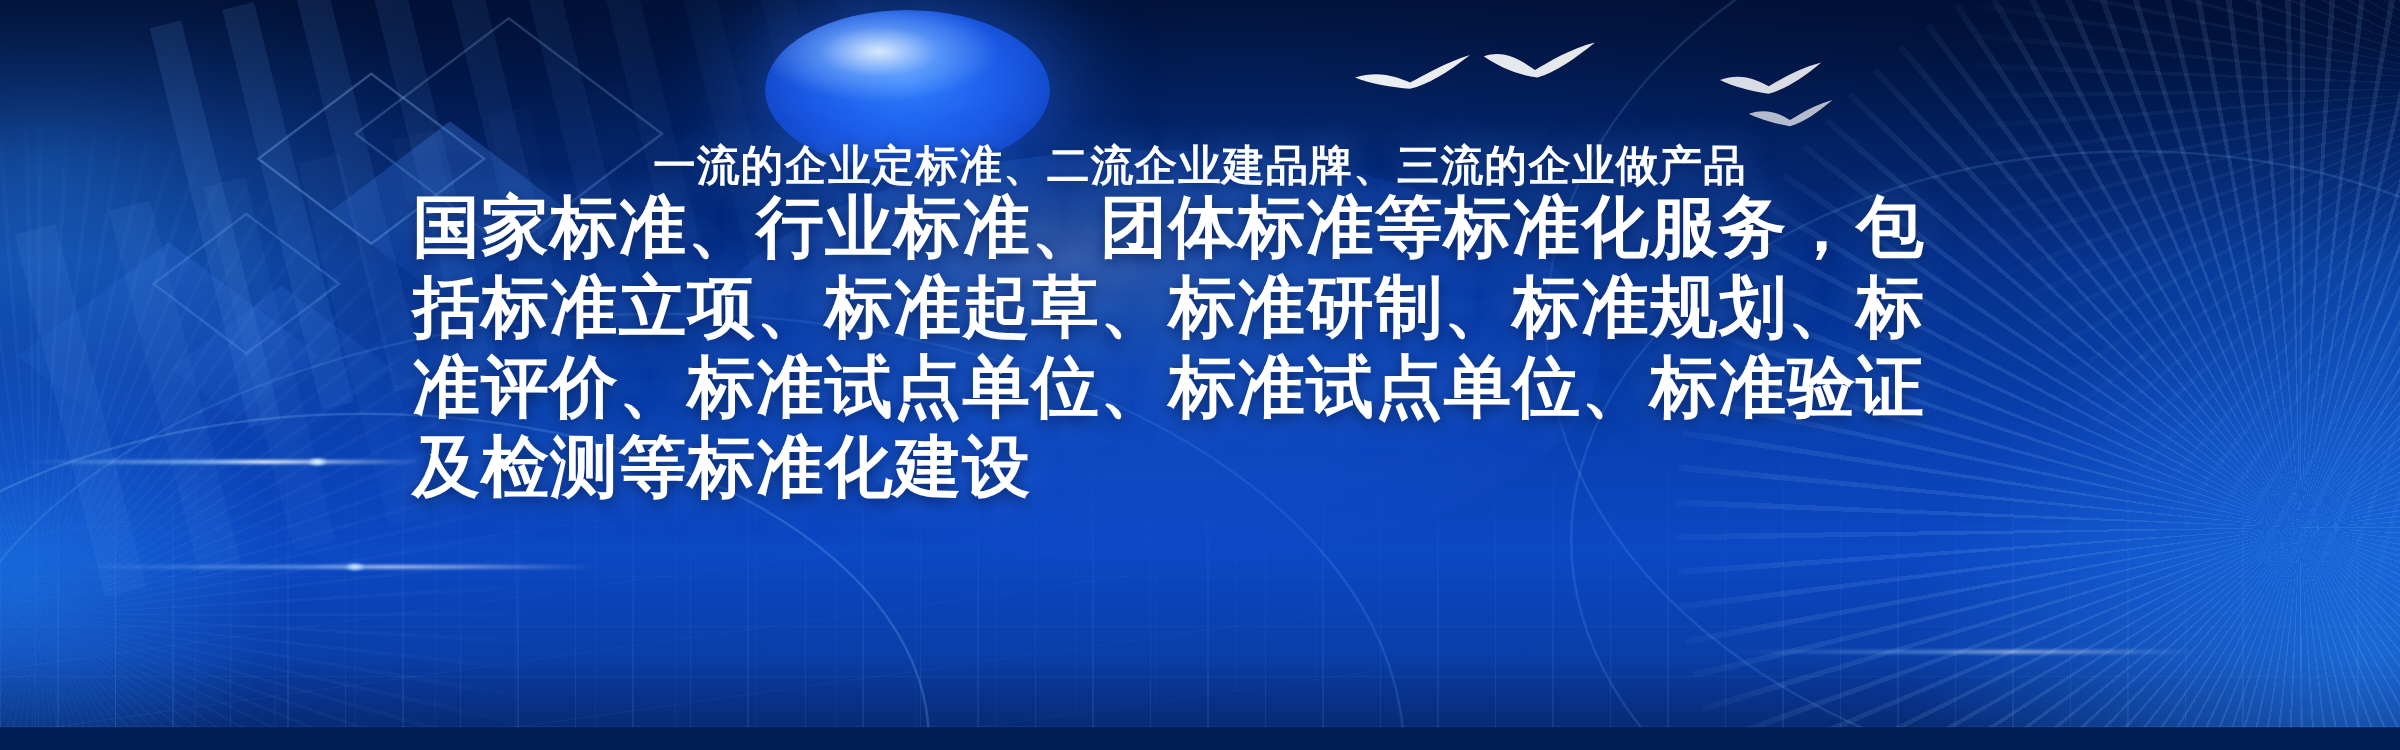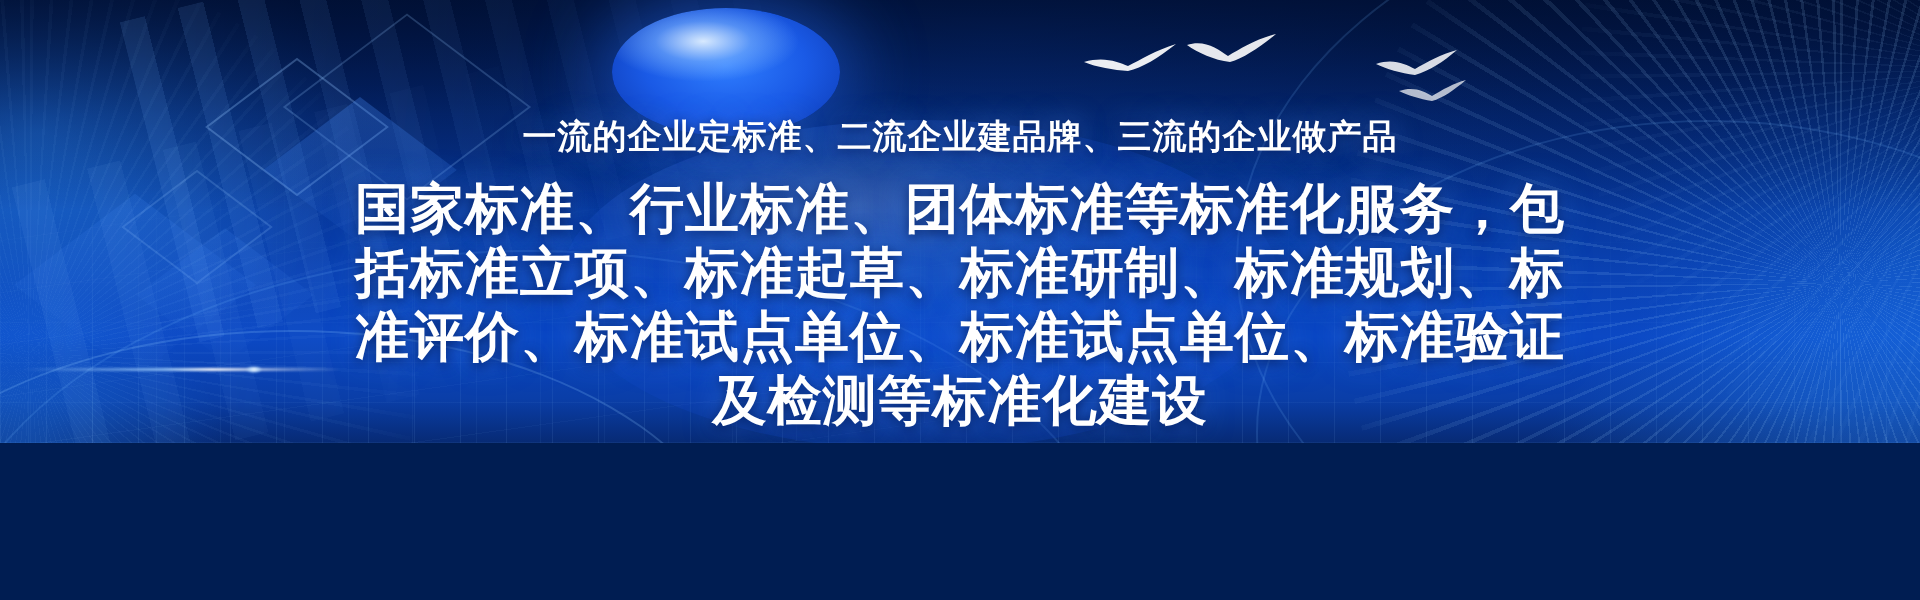--- a/index.html
+++ b/index.html
@@ -3,23 +3,23 @@
 <meta charset="utf-8">
 <style>
   html, body {
     margin: 0;
     padding: 0;
     background: #001d52;
   }
   #banner {
     position: relative;
     width: 1920px;
-    height: 443px;
+    height: 582px;
     overflow: hidden;
-    font-family: Liberation Sans, sans-serif;
+    font-family: Liberation Mono, monospace;
     background:
       radial-gradient(ellipse 900px 520px at 52% 8%, rgba(10,60,160,0.55) 0%, rgba(2,30,96,0.0) 62%),
       linear-gradient(180deg, #021a4e 0%, #04246b 16%, #063493 42%, #0a42b4 62%, #0b48c4 76%, #0a3ea8 90%, #072a74 100%);
   }
 
   
   .wash-left {
     position: absolute; left: 0; top: 0; width: 620px; height: 600px;
     background:
       radial-gradient(ellipse 460px 330px at 6% 22%, rgba(40,120,255,0.55) 0%, rgba(10,50,150,0.0) 70%),
@@ -149,23 +149,21 @@
     margin-top: 118px;
     font-size: 34px;
     line-height: 1.1;
     font-weight: 700;
     color: #ffffff;
     letter-spacing: 1px;
     text-shadow: 0 2px 10px rgba(0,25,90,0.85), 0 0 26px rgba(90,160,255,0.55);
     white-space: nowrap;
   }
   .body-copy {
-    margin-top: 22px;
     width: 1260px;
-    text-align: center;
     font-size: 54px;
     line-height: 1.18;
     font-weight: 700;
     color: #ffffff;
     letter-spacing: 1px;
     text-shadow: 0 3px 12px rgba(0,25,90,0.9), 0 0 30px rgba(80,155,255,0.5);
   }
 </style>
 </head>
 <body>

